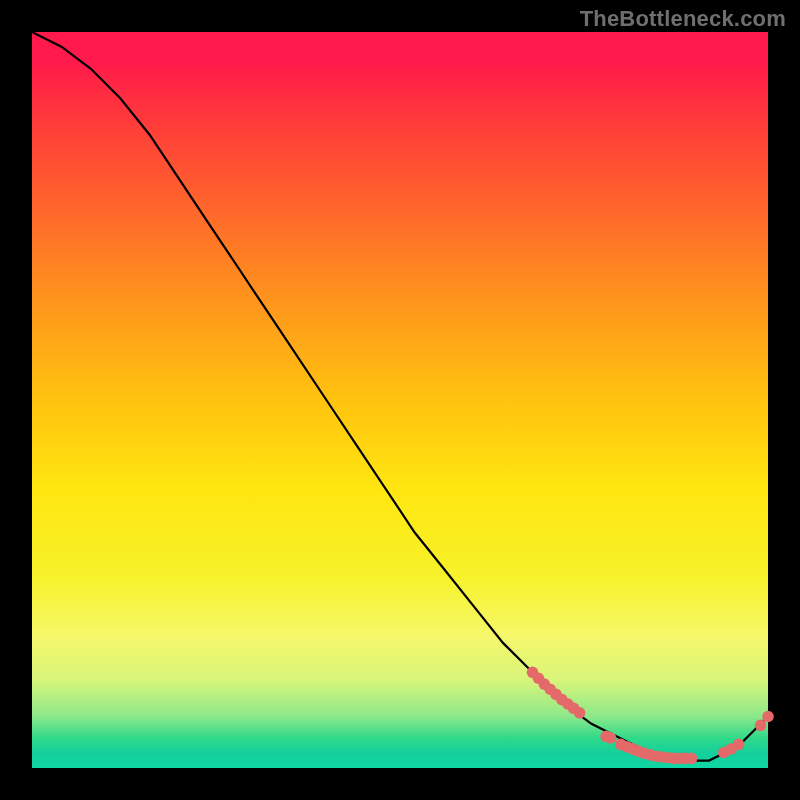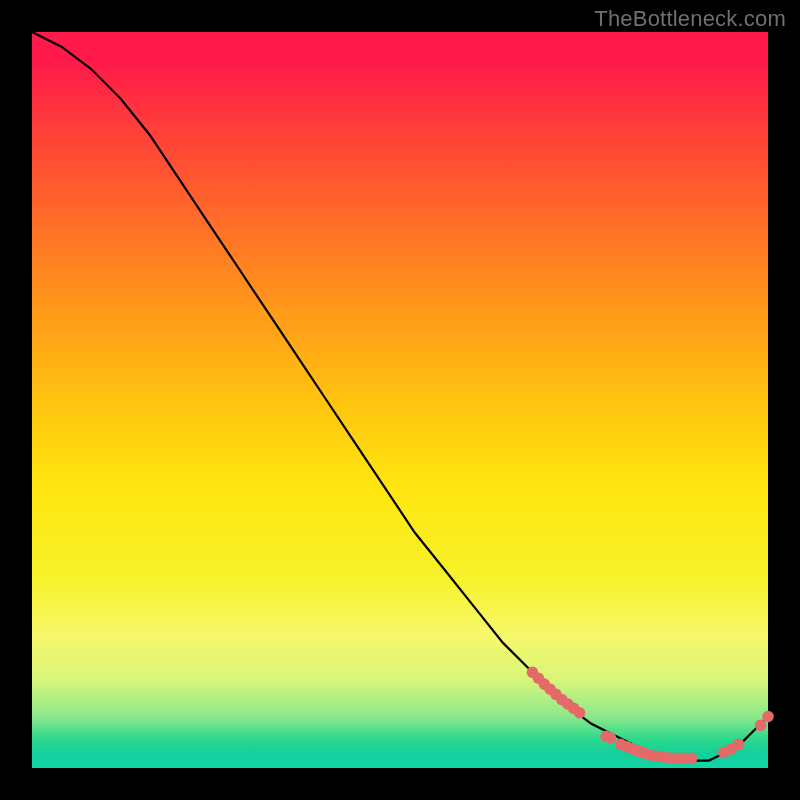--- a/index.html
+++ b/index.html
@@ -42,21 +42,21 @@
       #0fd6a4 100%
     );
   }
   .watermark {
     position: absolute;
     top: 6px;
     right: 14px;
     color: #6f6f6f;
     font-size: 22px;
     letter-spacing: 0.2px;
-    font-weight: 400;
+    font-weight: 700;
   }
   svg.overlay {
     position: absolute;
     left: 0;
     top: 0;
     width: 736px;
     height: 736px;
     overflow: visible;
   }
   .curve {

